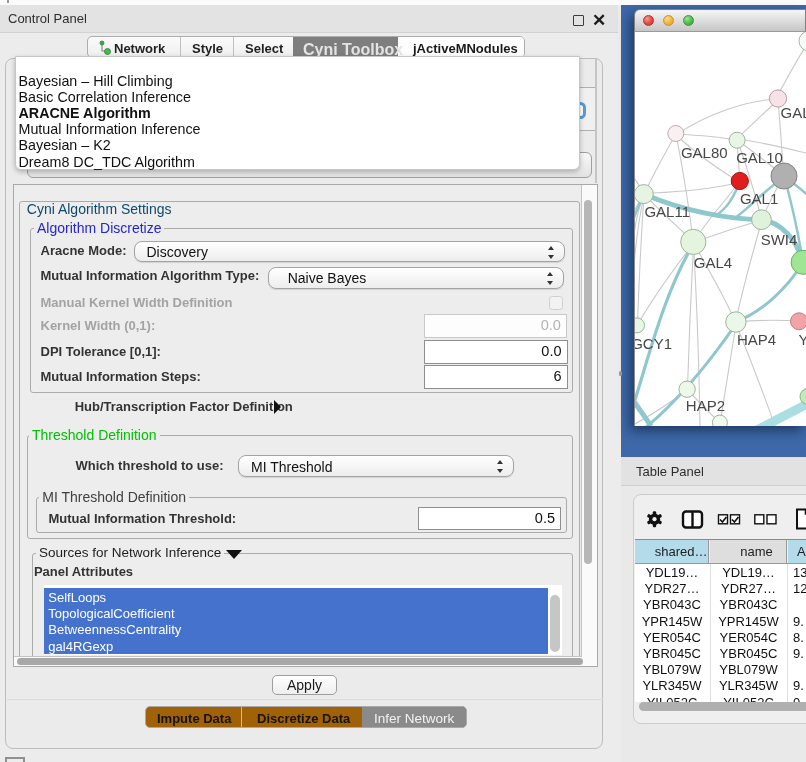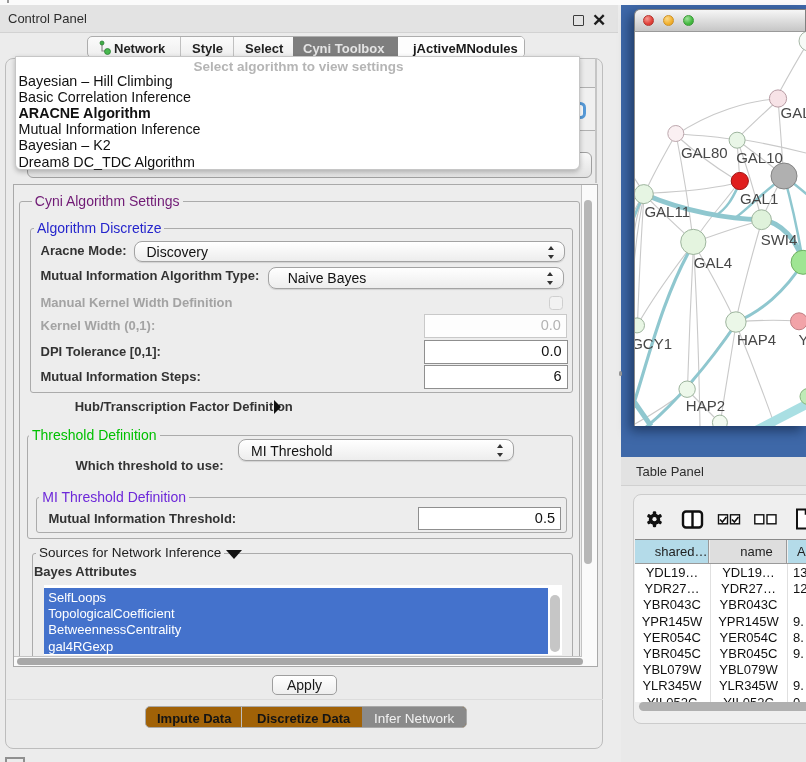--- a/index.html
+++ b/index.html
@@ -28,35 +28,35 @@
     <div class="abs" style="left:205px;top:0;width:105px;height:22px;background:#7e7e7e;"></div>
     <div class="abs" style="left:310px;top:0;width:128px;height:22px;background:#fdfdfd;"></div>
     <svg class="abs" style="left:11px;top:3px;" width="14" height="16" viewBox="0 0 14 16">
       <path d="M3,3 L3,11 L8,11" stroke="#8a8a8a" stroke-width="1.2" fill="none"></path>
       <circle cx="3" cy="3" r="2" fill="#3fae46" stroke="#2c7f33" stroke-width="0.8"></circle>
       <circle cx="8.5" cy="11.5" r="3" fill="#49b850" stroke="#2c7f33" stroke-width="0.8"></circle>
     </svg>
     <div class="abs" style="left:26px;top:4px;font-size:13px;font-weight:bold;color:#222;">Network</div>
     <div class="abs" style="left:104px;top:4px;font-size:13px;font-weight:bold;color:#222;">Style</div>
     <div class="abs" style="left:157px;top:4px;font-size:13px;font-weight:bold;color:#222;">Select</div>
-    <div class="abs" style="left:215px;top:4px;font-size:13px;font-weight:bold;color:#e4e4e4;">Cyni Toolbox</div>
+    <div class="abs" style="left:215px;top:4px;font-size:16px;font-weight:bold;color:#e4e4e4;">Cyni Toolbox</div>
     <div class="abs" style="left:325px;top:4px;font-size:13px;font-weight:bold;color:#1a1a1a;">jActiveMNodules</div>
   </div>
 
   <div class="abs" style="left:5px;top:53px;width:598px;height:690.5px;background:#ebebeb;border:1px solid #bdbdbd;border-radius:8px;"></div>
 
   <div class="abs" style="left:27px;top:147px;width:565px;height:26px;background:linear-gradient(#f8f8f8,#e2e2e2);border:1px solid #9f9f9f;border-radius:6px;"></div>
   <div class="abs" style="left:577.5px;top:82px;width:18px;height:44px;border:1px solid #b0b0b0;background:#f0f0f0;"></div>
   <div class="abs" style="left:572px;top:96.5px;width:14px;height:17px;border:3px solid #569ad8;border-radius:5.5px;background:#ffffff;"></div>
   <div class="abs" style="left:595px;top:53px;width:1.5px;height:125px;background:#c5c5c5;"></div>
 
   <div class="abs" id="viewport" style="left:12.5px;top:179px;width:585px;height:483px;background:#ededed;border:1px solid #a9a9a9;overflow:hidden;">
 
     <div class="abs" style="left:5px;top:16px;width:561px;height:470px;border:1px solid #ababab;border-radius:3px;"></div>
-    <div class="abs gtitle" style="left:10.3px;top:9px;color:#701a75;margin-left:8px;">Cyni Algorithm Settings</div>
+    <div class="abs gtitle" style="left:10.3px;top:17px;color:#0c4a6e;">Cyni Algorithm Settings</div>
 
     <div class="abs" style="left:16.5px;top:42.5px;width:542.5px;height:165px;border:1px solid #ababab;border-radius:3px;"></div>
     <div class="abs gtitle" style="left:20.5px;top:35.5px;color:#2525cc;">Algorithm Discretize</div>
 
     <div class="abs lbl" style="left:27px;top:59px;">Aracne Mode:</div>
     <div class="abs combo" style="left:120px;top:55.5px;width:431px;height:21.5px;">
         <span>Discovery</span>
         <i class="spn"></i>
       </div>
 
@@ -78,55 +78,54 @@
     <div class="abs lbl" style="left:27px;top:185px;">Mutual Information Steps:</div>
     <div class="abs fld" style="left:410px;top:180.4px;width:144px;height:23.6px;">6</div>
 
     <div class="abs lbl" style="left:25.2px;top:215px;margin-left:36px;">Hub/Transcription Factor Definition</div>
     <div class="abs" style="left:260.5px;top:215px;width:0;height:0;border-left:7.5px solid #111;border-top:7px solid transparent;border-bottom:7px solid transparent;"></div>
 
     <div class="abs" style="left:13.5px;top:250.2px;width:545.5px;height:103.8px;border:1px solid #ababab;border-radius:3px;"></div>
     <div class="abs gtitle" style="left:15.5px;top:243px;color:#00c000;">Threshold Definition</div>
 
     <div class="abs lbl" style="left:62px;top:274px;">Which threshold to use:</div>
-    <div class="abs combo" style="left:224.5px;top:254px;width:276px;height:21.5px;padding-left:48px;">
+    <div class="abs combo" style="left:224.5px;top:270px;width:276px;height:21.5px;padding-left:48px;">
         <span>MI Threshold</span>
         <i class="spn"></i>
       </div>
 
     <div class="abs" style="left:22.5px;top:311.5px;width:530.5px;height:36.5px;border:1px solid #ababab;border-radius:3px;"></div>
-    <div class="abs gtitle" style="left:25.8px;top:304.5px;color:#6d28d9;">MI Threshold Definition</div>
+    <div class="abs gtitle" style="left:25.8px;top:304.5px;color:#404040;">MI Threshold Definition</div>
 
     <div class="abs lbl" style="left:34.9px;top:326.5px;">Mutual Information Threshold:</div>
     <div class="abs fld" style="left:404.5px;top:322px;width:143px;height:23px;">0.5</div>
 
     <div class="abs" style="left:18px;top:368px;width:541px;height:112px;border:1px solid #ababab;border-radius:3px;"></div>
     <div class="abs gtitle" style="left:22.5px;top:361px;color:#1d1d1d;font-size:13.5px;">Sources for Network Inference</div>
     <div class="abs" style="left:212px;top:365px;width:0;height:0;border-top:9px solid #111;border-left:8px solid transparent;border-right:8px solid transparent;"></div>
 
-    <div class="abs lbl" style="left:20.4px;top:379.5px;">Bayes Attributes</div>
+    <div class="abs lbl" style="left:20.4px;top:379.5px;">Panel Attributes</div>
 
     <div class="abs" style="left:30.3px;top:399.5px;width:518px;height:70.5px;background:#ffffff;">
       <div class="abs" style="left:0;top:3.5px;width:504px;height:65.6px;background:#4472cc;"></div>
       <div class="abs li" style="left:4.5px;top:5px;">SelfLoops</div>
       <div class="abs li" style="left:4.5px;top:21.4px;">TopologicalCoefficient</div>
       <div class="abs li" style="left:4.5px;top:37.8px;">BetweennessCentrality</div>
       <div class="abs li" style="left:4.5px;top:54.2px;">gal4RGexp</div>
       <div class="abs" style="left:506.7px;top:10px;width:9.5px;height:57px;background:#c6c6c6;border-radius:5px;"></div>
     </div>
 
     <div class="abs" style="left:567.5px;top:0;width:16.5px;height:483px;background:#fafafa;border-left:1px solid #c3c3c3;border-right:1px solid #c3c3c3;"></div>
     <div class="abs" style="left:570.9px;top:15px;width:7.6px;height:364px;background:#b7b7b7;border-radius:4px;"></div>
 
     <div class="abs" style="left:0;top:470.5px;width:568px;height:12.5px;background:#fafafa;border-top:1px solid #c3c3c3;"></div>
     <div class="abs" style="left:3.5px;top:472.5px;width:566px;height:7.5px;background:#a8a8a8;border-radius:4px;"></div>
   </div>
 
   <div class="abs" style="left:15px;top:51px;width:565px;height:114px;background:#ffffff;border:1px solid #c6c6c6;border-radius:0 0 6px 6px;box-shadow:0 2px 5px rgba(0,0,0,0.25);z-index:40;">
-    <div class="abs" style="left:0;top:1.5px;width:565px;height:16px;text-align:center;font-size:13.5px;font-weight:bold;color:#b5b5b5;">Select algorithm to view settings</div>
     <div class="abs pit" style="top:31.7px;">Basic Correlation Inference</div>
     <div class="abs pit" style="top:15.5px;">Bayesian – Hill Climbing</div>
     <div class="abs pit" style="top:47.9px;font-weight:bold;">ARACNE Algorithm</div>
     <div class="abs pit" style="top:64.1px;">Mutual Information Inference</div>
     <div class="abs pit" style="top:80.3px;">Bayesian – K2</div>
     <div class="abs pit" style="top:96.5px;">Dream8 DC_TDC Algorithm</div>
   </div>
 
   <div class="abs" style="left:272px;top:670px;width:65px;height:20px;background:linear-gradient(#ffffff,#eeeeee);border:1px solid #9e9e9e;border-radius:5px;text-align:center;font-size:14px;color:#1a1a1a;line-height:18px;">Apply</div>
 

